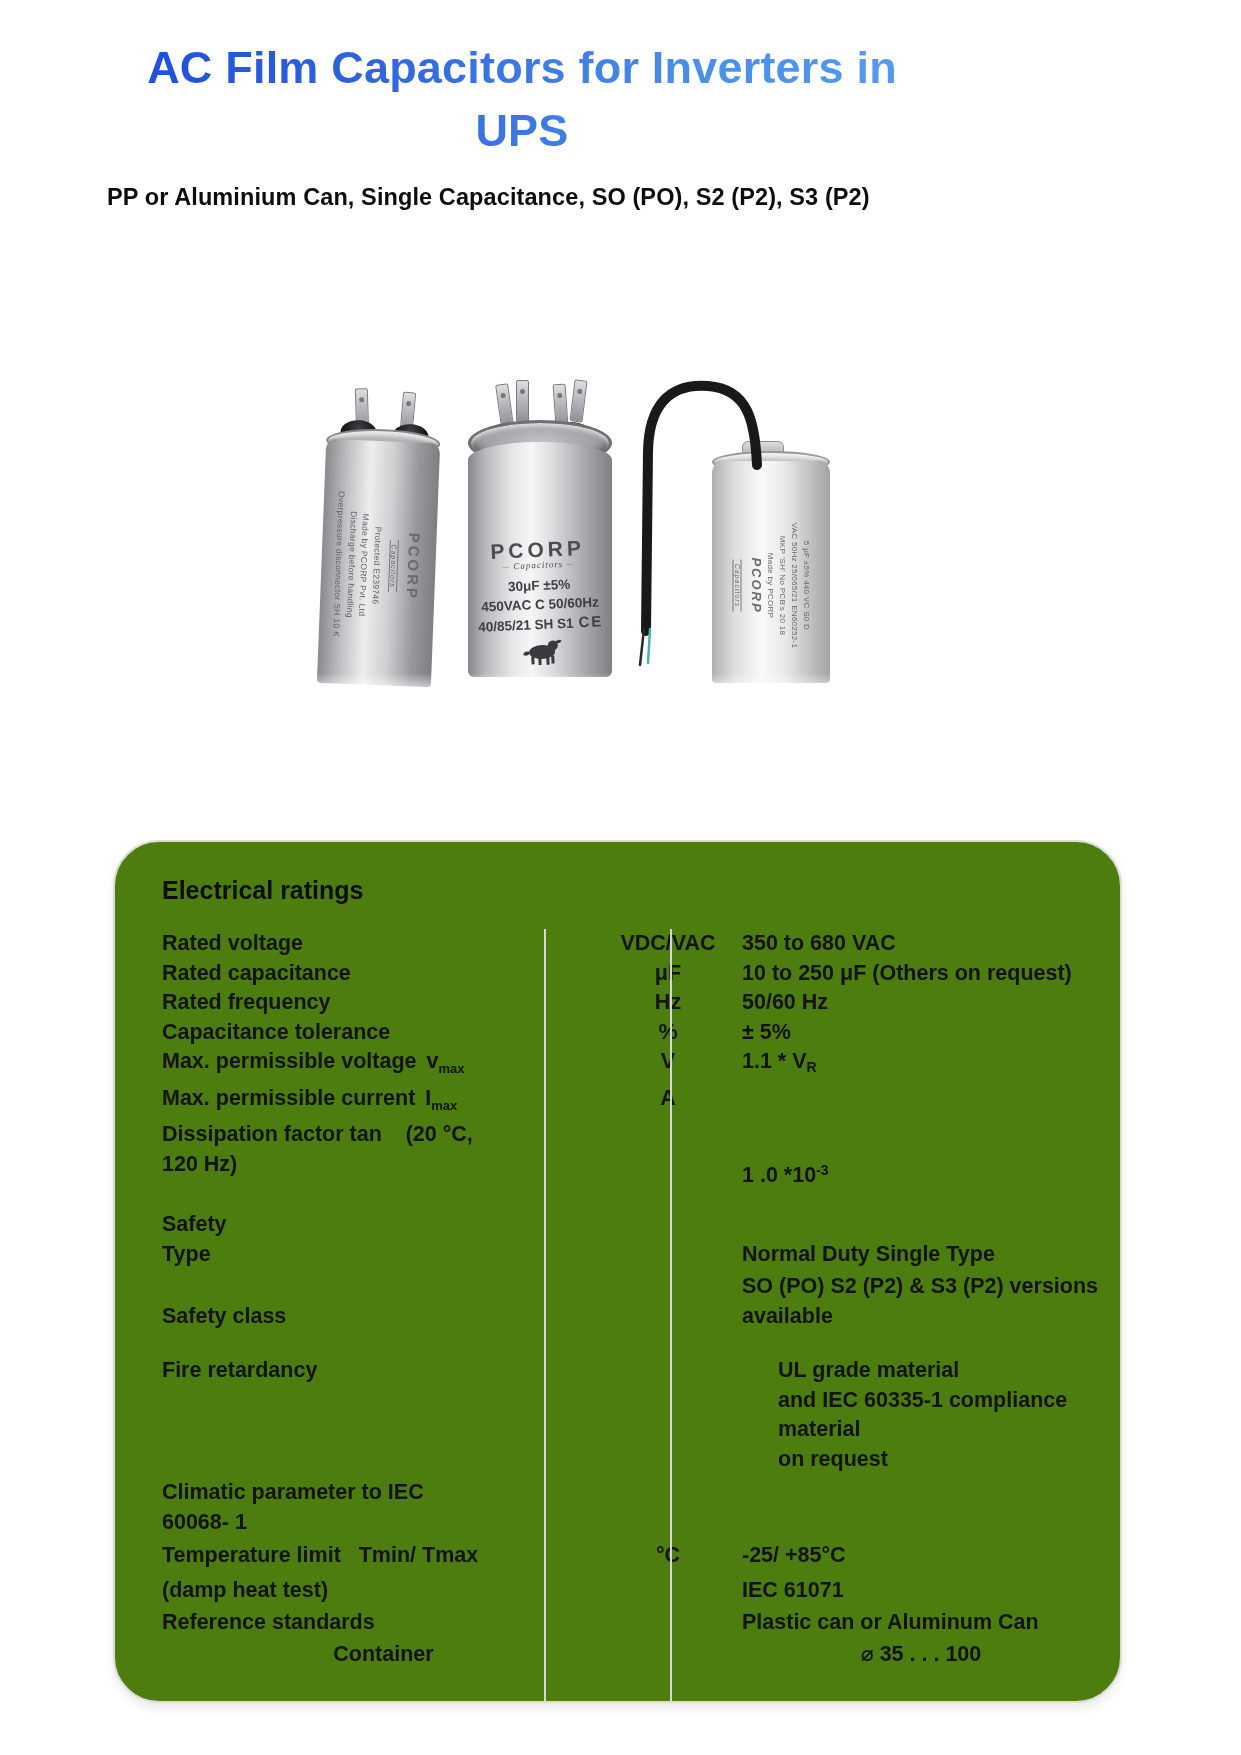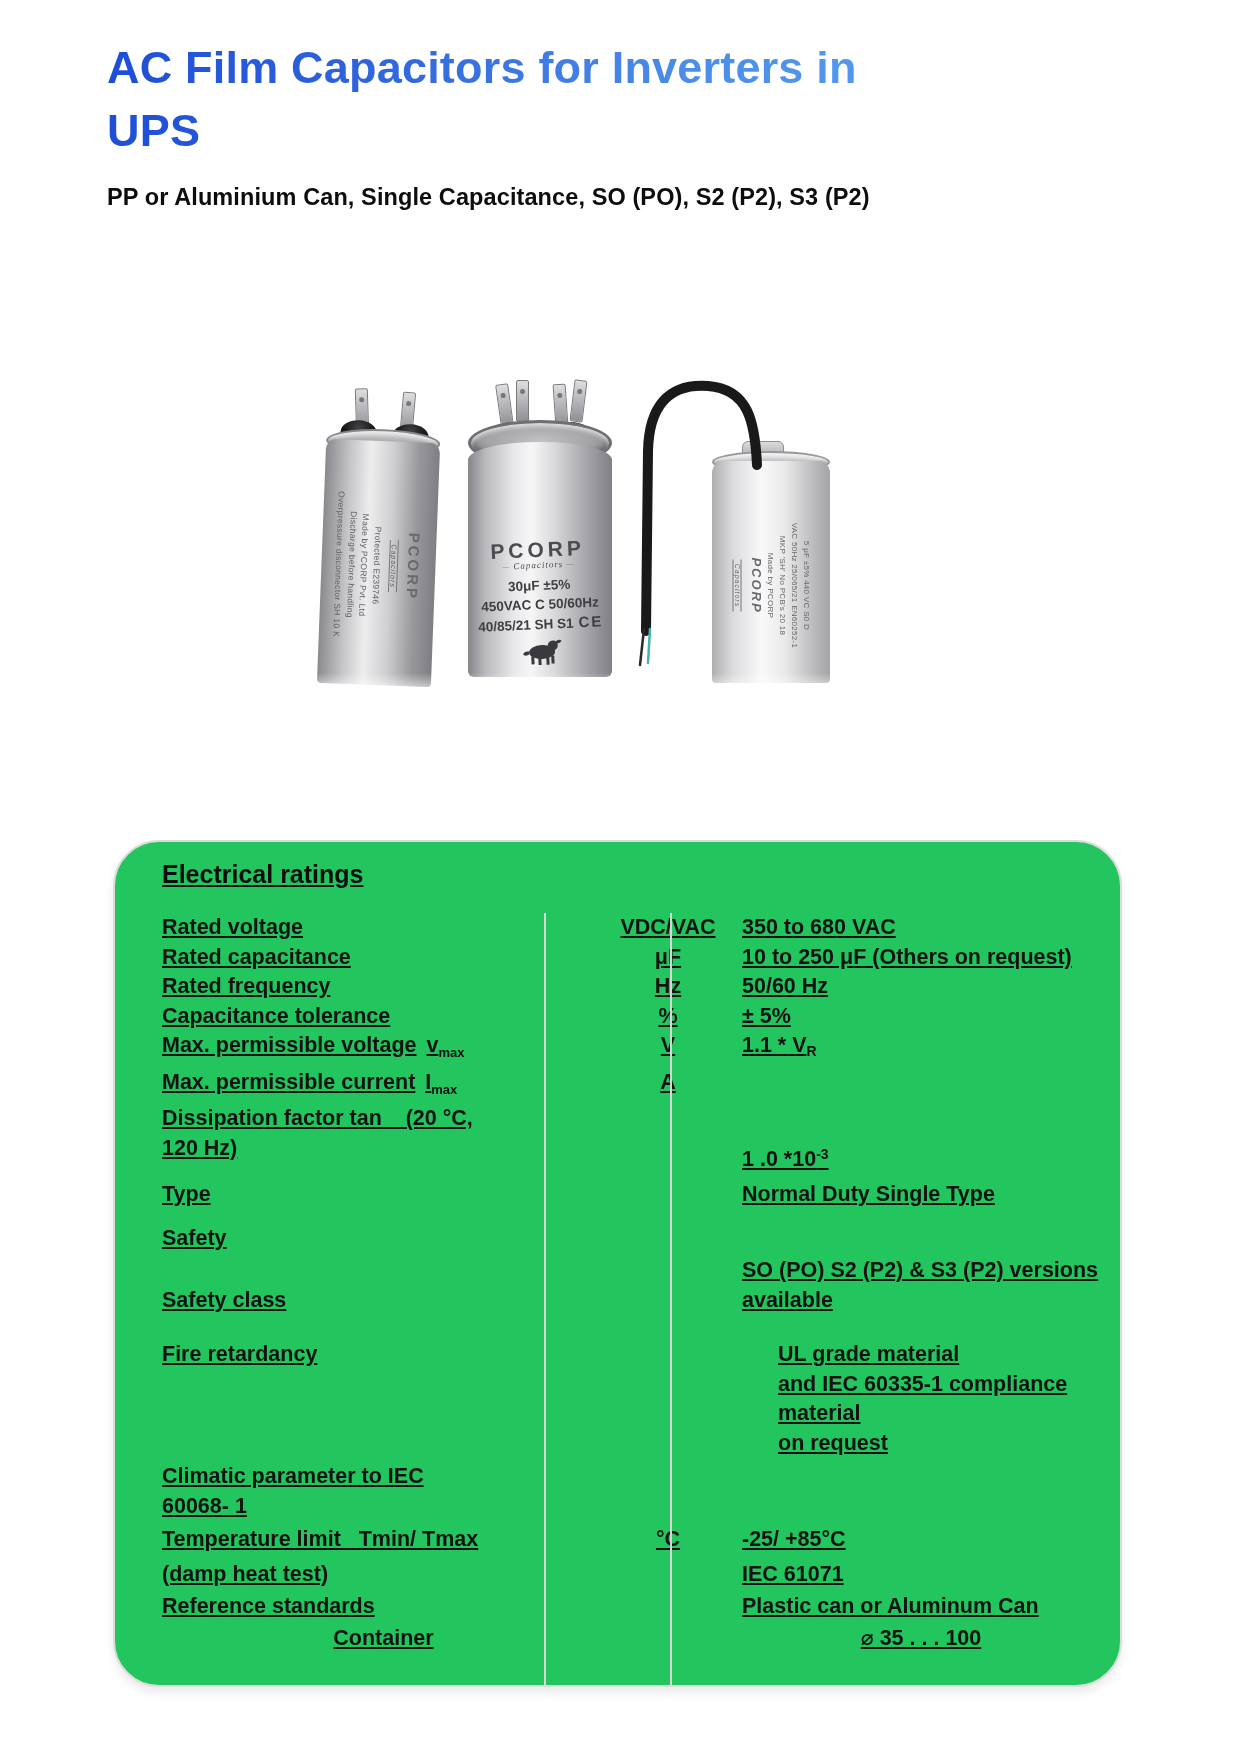--- a/index.html
+++ b/index.html
@@ -8,21 +8,21 @@
     width:1241px; height:1755px; overflow:hidden; position:relative;
     font-family:"Liberation Sans","DejaVu Sans",sans-serif; color:#141414;
   }
 
   
   .page-title {
     margin:36px 0 0 107px; width:830px;
     font-size:45px; line-height:63px; font-weight:600; letter-spacing:.2px;
     background:linear-gradient(90deg,#1d4ed8 0%,#2e63dd 30%,#4b8de9 70%,#569cf0 100%);
     -webkit-background-clip:text; background-clip:text;
-    -webkit-text-fill-color:transparent; color:transparent;
+    -webkit-text-fill-color:transparent; color:transparent;text-align:center;
   }
   .page-subtitle {
     margin:22px 0 0 107px; font-size:23.5px; font-weight:700; color:#0d0d0d; letter-spacing:.1px;
   }
 
   
   .hero-figure { position:relative; margin-top:162px; width:1241px; height:330px; }
   .can { position:absolute; }
 
   .rim {
@@ -102,23 +102,23 @@
 
   .wire-svg { position:absolute; left:0; top:0; width:1241px; height:330px; pointer-events:none; }
   .figure-fade {
     position:absolute; left:260px; width:620px; bottom:0; height:30px;
     background:linear-gradient(180deg,rgba(255,255,255,0) 0%,#ffffff 85%);
   }
 
   
   .ratings-card {
     margin:137px 0 0 113px; width:1009px;
-    background:#22c55e; border:2px solid #dcdcdc; border-radius:46px;
+    background:#4d7c0f; border:2px solid #dcdcdc; border-radius:46px;
     box-shadow:0 6px 10px rgba(0,0,0,.08);
-    padding-top:16px; overflow:hidden;text-decoration:underline;
+    padding-top:32px; overflow:hidden;
   }
   .card-heading { margin:0 0 23px 47px; font-size:25px; font-weight:700; line-height:32px; color:#0d0d0d; }
 
   .ratings-table { position:relative; padding-bottom:32px; font-size:21.5px; font-weight:600; color:#131313; }
   .vline { position:absolute; top:0; bottom:0; width:2px; background:#d6d6d6; }
   .vline-1 { left:429px; } .vline-2 { left:555px; }
 
   .row { display:flex; min-height:29.5px; line-height:29.5px; }
   .c-label { width:490px; padding-left:47px; }
   .c-unit  { width:126px; text-align:center; }
@@ -253,29 +253,29 @@
       <div class="c-unit">A</div>
     </div>
     <div class="row row-dissipation">
       <div class="c-label">
           <div>Dissipation factor tan&nbsp;&nbsp;&nbsp;&nbsp;(20 °C,</div>
           <div>120 Hz)</div>
         </div>
       <div class="c-unit"></div>
       <div class="c-value"><span>1 .0 *10</span><sup class="sm">-3</sup></div>
     </div>
-    <div class="row">
-      <div class="c-label bold">Type</div>
-      <div class="c-unit"></div>
-      <div class="c-value">Normal Duty Single Type</div>
-    </div>
     <div class="row mt-14">
       <div class="c-label bold">Safety</div>
       <div class="c-unit"></div>
       <div class="c-value"></div>
+    </div>
+    <div class="row">
+      <div class="c-label bold">Type</div>
+      <div class="c-unit"></div>
+      <div class="c-value">Normal Duty Single Type</div>
     </div>
     <div class="row mt-3 row-safetyclass">
       <div class="c-label">Safety class</div>
       <div class="c-unit"></div>
       <div class="c-value">
           <div>SO (PO) S2 (P2) &amp; S3 (P2) versions</div>
           <div>available</div>
         </div>
     </div>
     <div class="row mt-25">

